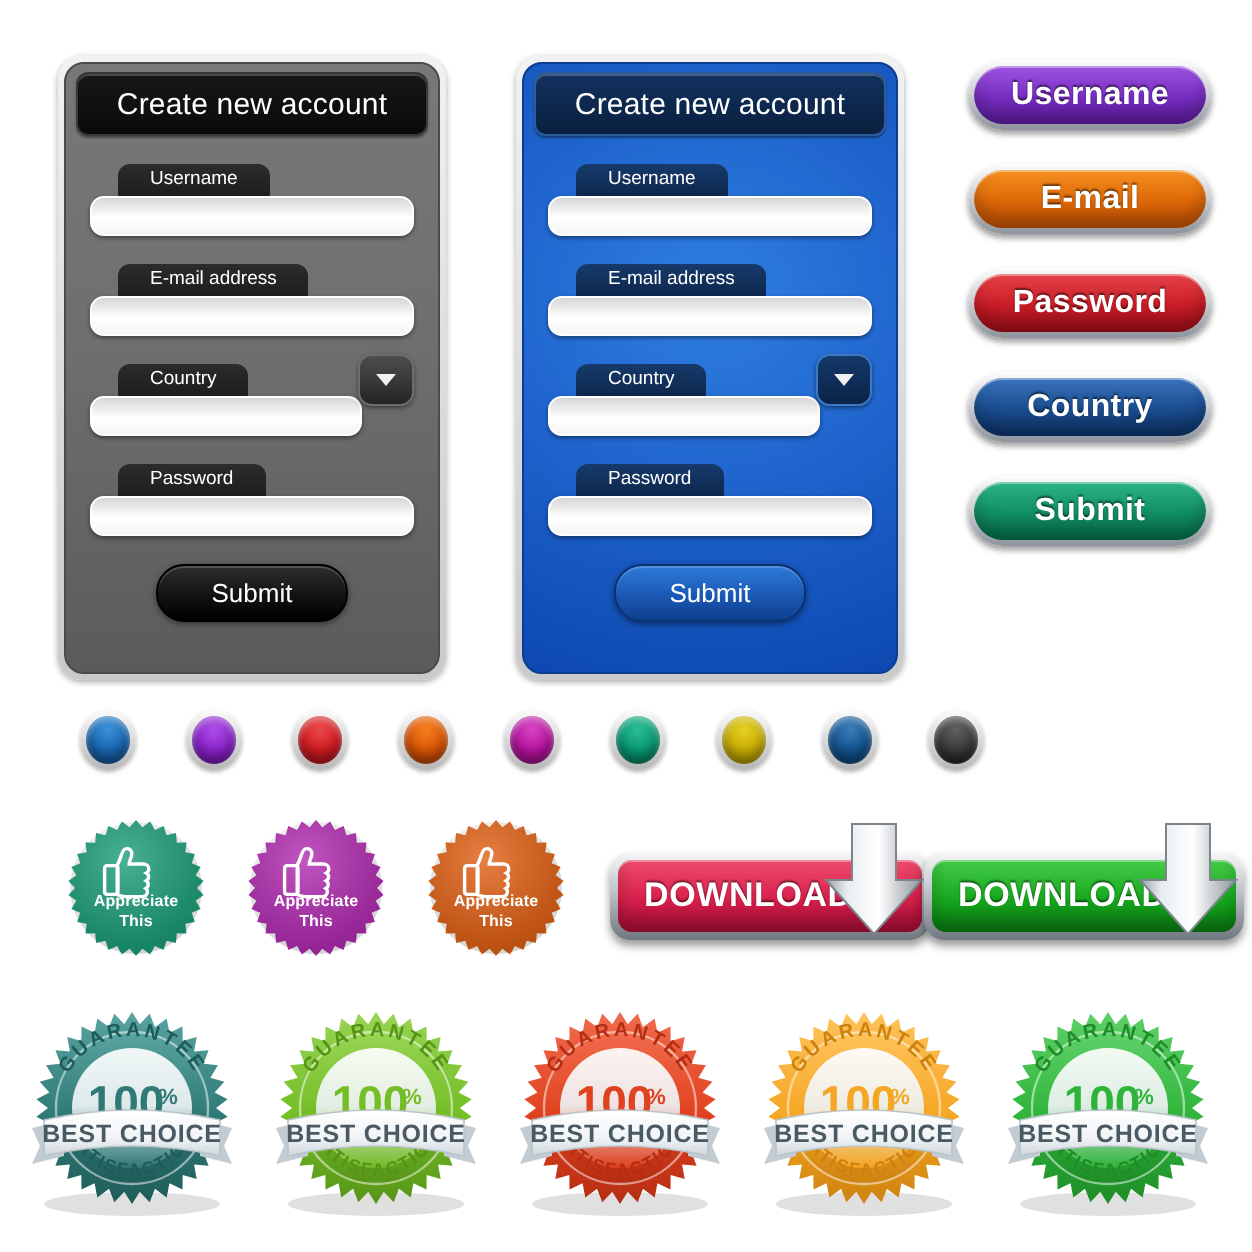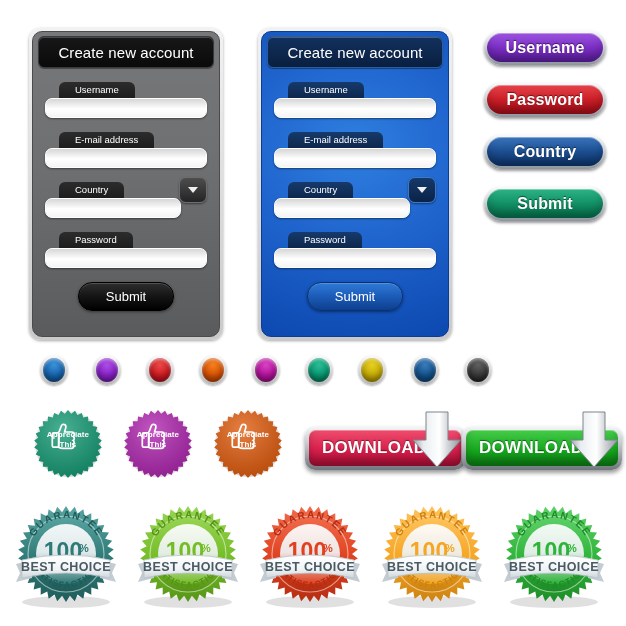--- a/index.html
+++ b/index.html
@@ -169,21 +169,21 @@
 
   
   .appreciates{position:absolute;left:0;top:408px;}
   .appr{
     position:absolute;top:0;
     width:72px;height:72px;
     cursor:pointer;
   }
   .appr svg{display:block;}
   .appr .atxt{
-    position:absolute;left:0;right:0;top:22px;
+    position:absolute;left:0;right:0;top:38px;
     text-align:center;
     color:#fff;
     font-size:8px;
     font-weight:bold;
     line-height:9.5px;
     letter-spacing:.1px;
     pointer-events:none;
   }
 
   
@@ -286,20 +286,23 @@
 
       <div class="submit-wrap">
         <div class="submit-btn">Submit</div>
       </div>
     </div>
   </div>
 
   <div class="pills" id="pills">
       <div class="pill">
         <div class="pill-inner" style="background: linear-gradient(rgb(156, 84, 224) 0%, rgb(123, 47, 196) 50%, rgb(90, 27, 156) 100%);">Username</div>
+      </div>
+      <div class="pill">
+        <div class="pill-inner" style="background: linear-gradient(rgb(245, 144, 32) 0%, rgb(224, 106, 9) 50%, rgb(188, 78, 2) 100%);">E-mail</div>
       </div>
       <div class="pill">
         <div class="pill-inner" style="background: linear-gradient(rgb(230, 67, 74) 0%, rgb(204, 31, 40) 50%, rgb(158, 12, 22) 100%);">Password</div>
       </div>
       <div class="pill">
         <div class="pill-inner" style="background: linear-gradient(rgb(58, 116, 189) 0%, rgb(28, 79, 146) 50%, rgb(13, 50, 104) 100%);">Country</div>
       </div>
       <div class="pill">
         <div class="pill-inner" style="background: linear-gradient(rgb(43, 180, 135) 0%, rgb(19, 145, 102) 50%, rgb(4, 108, 73) 100%);">Submit</div>
       </div>

